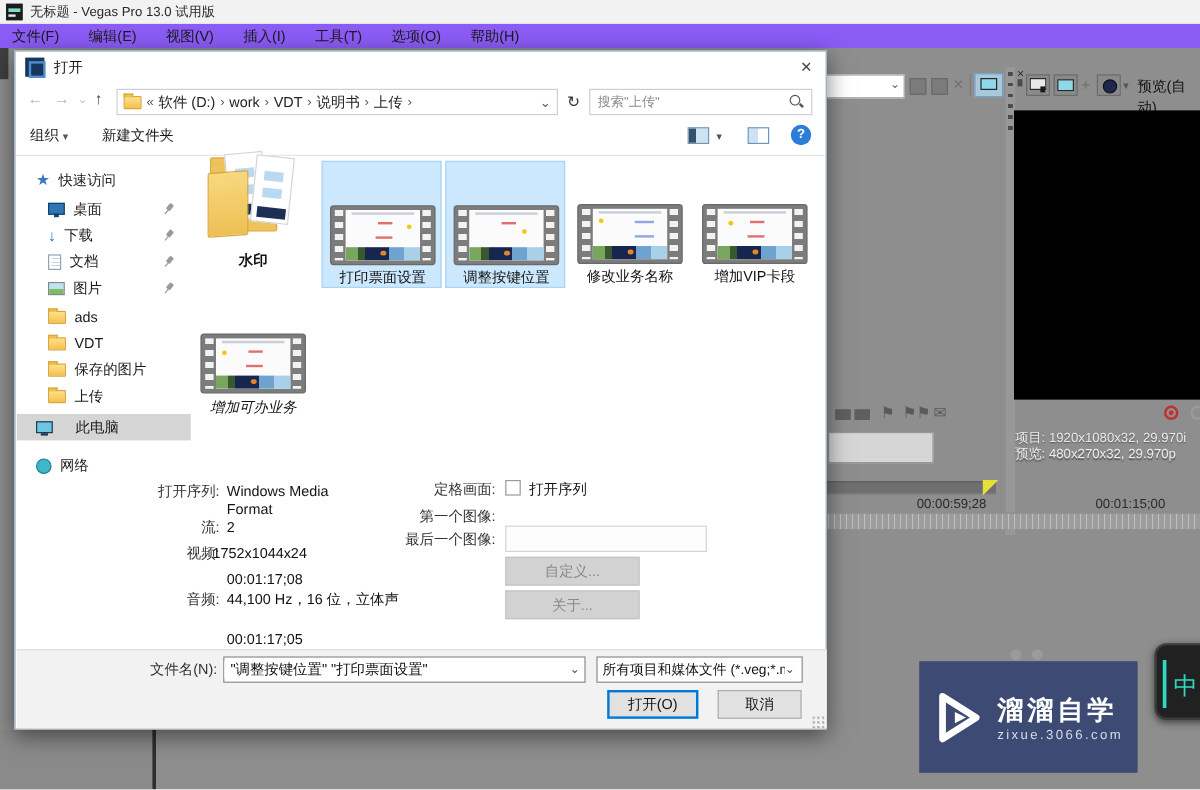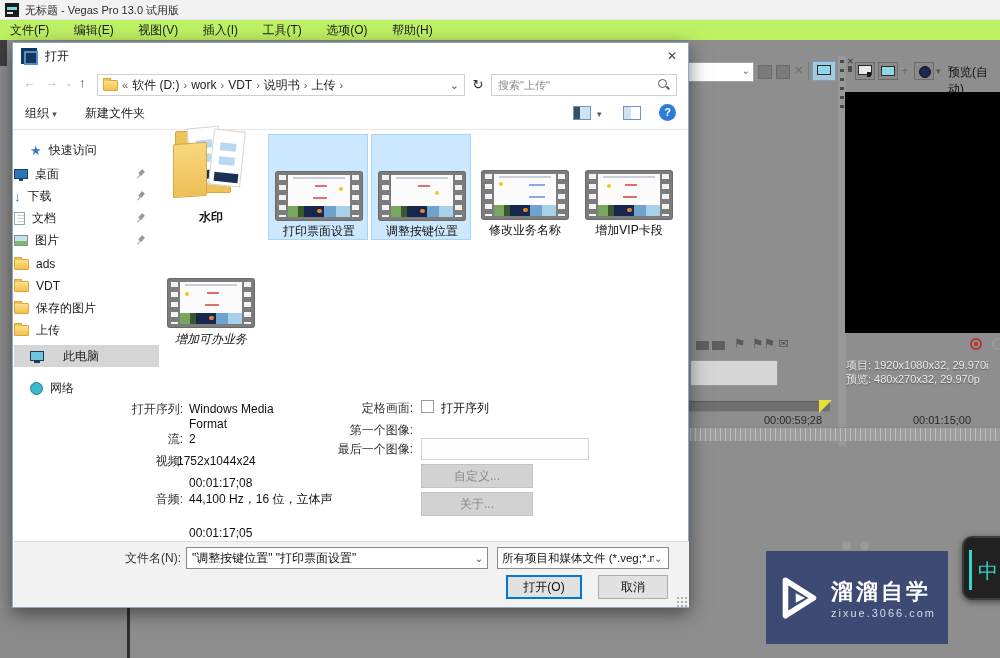--- a/index.html
+++ b/index.html
@@ -7,21 +7,21 @@
   body { font-family:"Liberation Sans","DejaVu Sans",sans-serif; }
   #screen { position:relative; width:1000px; height:658px; background:#8e8e8e; overflow:hidden; }
   .abs { position:absolute; }
 
   
   .titlebar { left:0; top:0; width:1000px; height:20px; background:#f2f2f2; border-bottom:1px solid #e4e4e4; }
   .vegas-ic { left:5px; top:3px; width:14px; height:14px; background:#1c1c1c; }
   .vegas-ic::before { content:""; position:absolute; left:2px; top:4px; width:10px; height:3px; background:#7ddcd0; }
   .vegas-ic::after { content:""; position:absolute; left:2px; top:9px; width:6px; height:2px; background:#e8e8e8; }
   .apptitle { left:25px; top:0; height:20px; line-height:20px; font-size:11px; color:#2a2a2a; }
-  .menubar { left:0; top:20px; width:1000px; height:20px; background:#bef264; }
+  .menubar { left:0; top:20px; width:1000px; height:20px; background:#8b5cf6; }
   .menubar span { display:inline-block; padding:0 10px; line-height:20px; font-size:12px; color:#1a1a1a; }
 
   
   .edge-sliver { left:0; top:40px; width:7px; height:26px; background:#3f3f3f; }
   .bg-combo { left:688px; top:62px; width:66px; height:20px; background:#fff; border:1px solid #a2a2a2; }
   .bg-combo .car { position:absolute; right:3px; top:2px; font-size:10px; color:#666; }
   .gicon { width:14px; height:14px; background:#7b7b7b; border:1px solid #696969; }
   .gx { font-size:11px; color:#6f6f6f; }
   .vsep { width:1px; height:18px; background:#7a7a7a; }
   .mon-box { width:24px; height:20px; border:1px solid #74a0c0; background:#a8c8de; }
@@ -75,21 +75,21 @@
   .mag::after { content:""; position:absolute; left:9px; top:9px; width:4px; height:1.5px; background:#555; transform:rotate(45deg); }
   .dtb { top:58px; height:24px; line-height:24px; font-size:12px; color:#1a1a1a; }
   .caret { font-size:9px; color:#555; }
   .ic-viewmode { width:18px; height:14px; border:1px solid #6d96ba; background:linear-gradient(90deg,#34506b 38%,#cfe2f2 38%); }
   .ic-pane { width:18px; height:14px; border:1px solid #6d96ba; background:linear-gradient(90deg,#cfe2f2 46%,#fff 46%); }
   .ic-help { width:17px; height:17px; border-radius:50%; background:#2d7cd6; color:#fff; font-weight:bold; font-size:11px; text-align:center; line-height:17px; }
   .dlg-sep { left:0; top:86px; width:675px; height:1px; background:#e6e6e6; }
 
   
   .sbitem { left:1px; width:145px; height:22px; display:flex; align-items:center; font-size:12px; color:#1a1a1a; }
-  .sbitem.hd { padding-left:16px; } .sbitem.ch { }
+  .sbitem.hd { padding-left:16px; } .sbitem.ch { padding-left:26px; }
   .sbitem.sel { background:#d5d5d5; }
   .sbitem .lbl { margin-left:7px; white-space:nowrap; }
   .star { color:#3b77c2; font-size:13px; }
   .ic-desktop { width:14px; height:10px; border:1px solid #15416e; background:#2e75b6; position:relative; flex:none; }
   .ic-desktop::after { content:""; position:absolute; left:4px; bottom:-3px; width:4px; height:3px; background:#15416e; }
   .dl-arrow { color:#2e75b6; font-weight:bold; font-size:13px; }
   .ic-doc { width:11px; height:13px; background:#fff; border:1px solid #8fa6b8; flex:none;
       background-image:repeating-linear-gradient(#c7d4e0 0 1px, transparent 1px 3px); background-size:7px 9px; background-position:2px 2px; background-repeat:no-repeat; }
   .ic-pic { width:14px; height:11px; border:1px solid #888; background:linear-gradient(180deg,#bfe3f2 55%,#7fba6a 55%); flex:none; }
   .ic-pc { width:14px; height:10px; border:1px solid #203a52; background:#6ec6de; position:relative; flex:none; }

